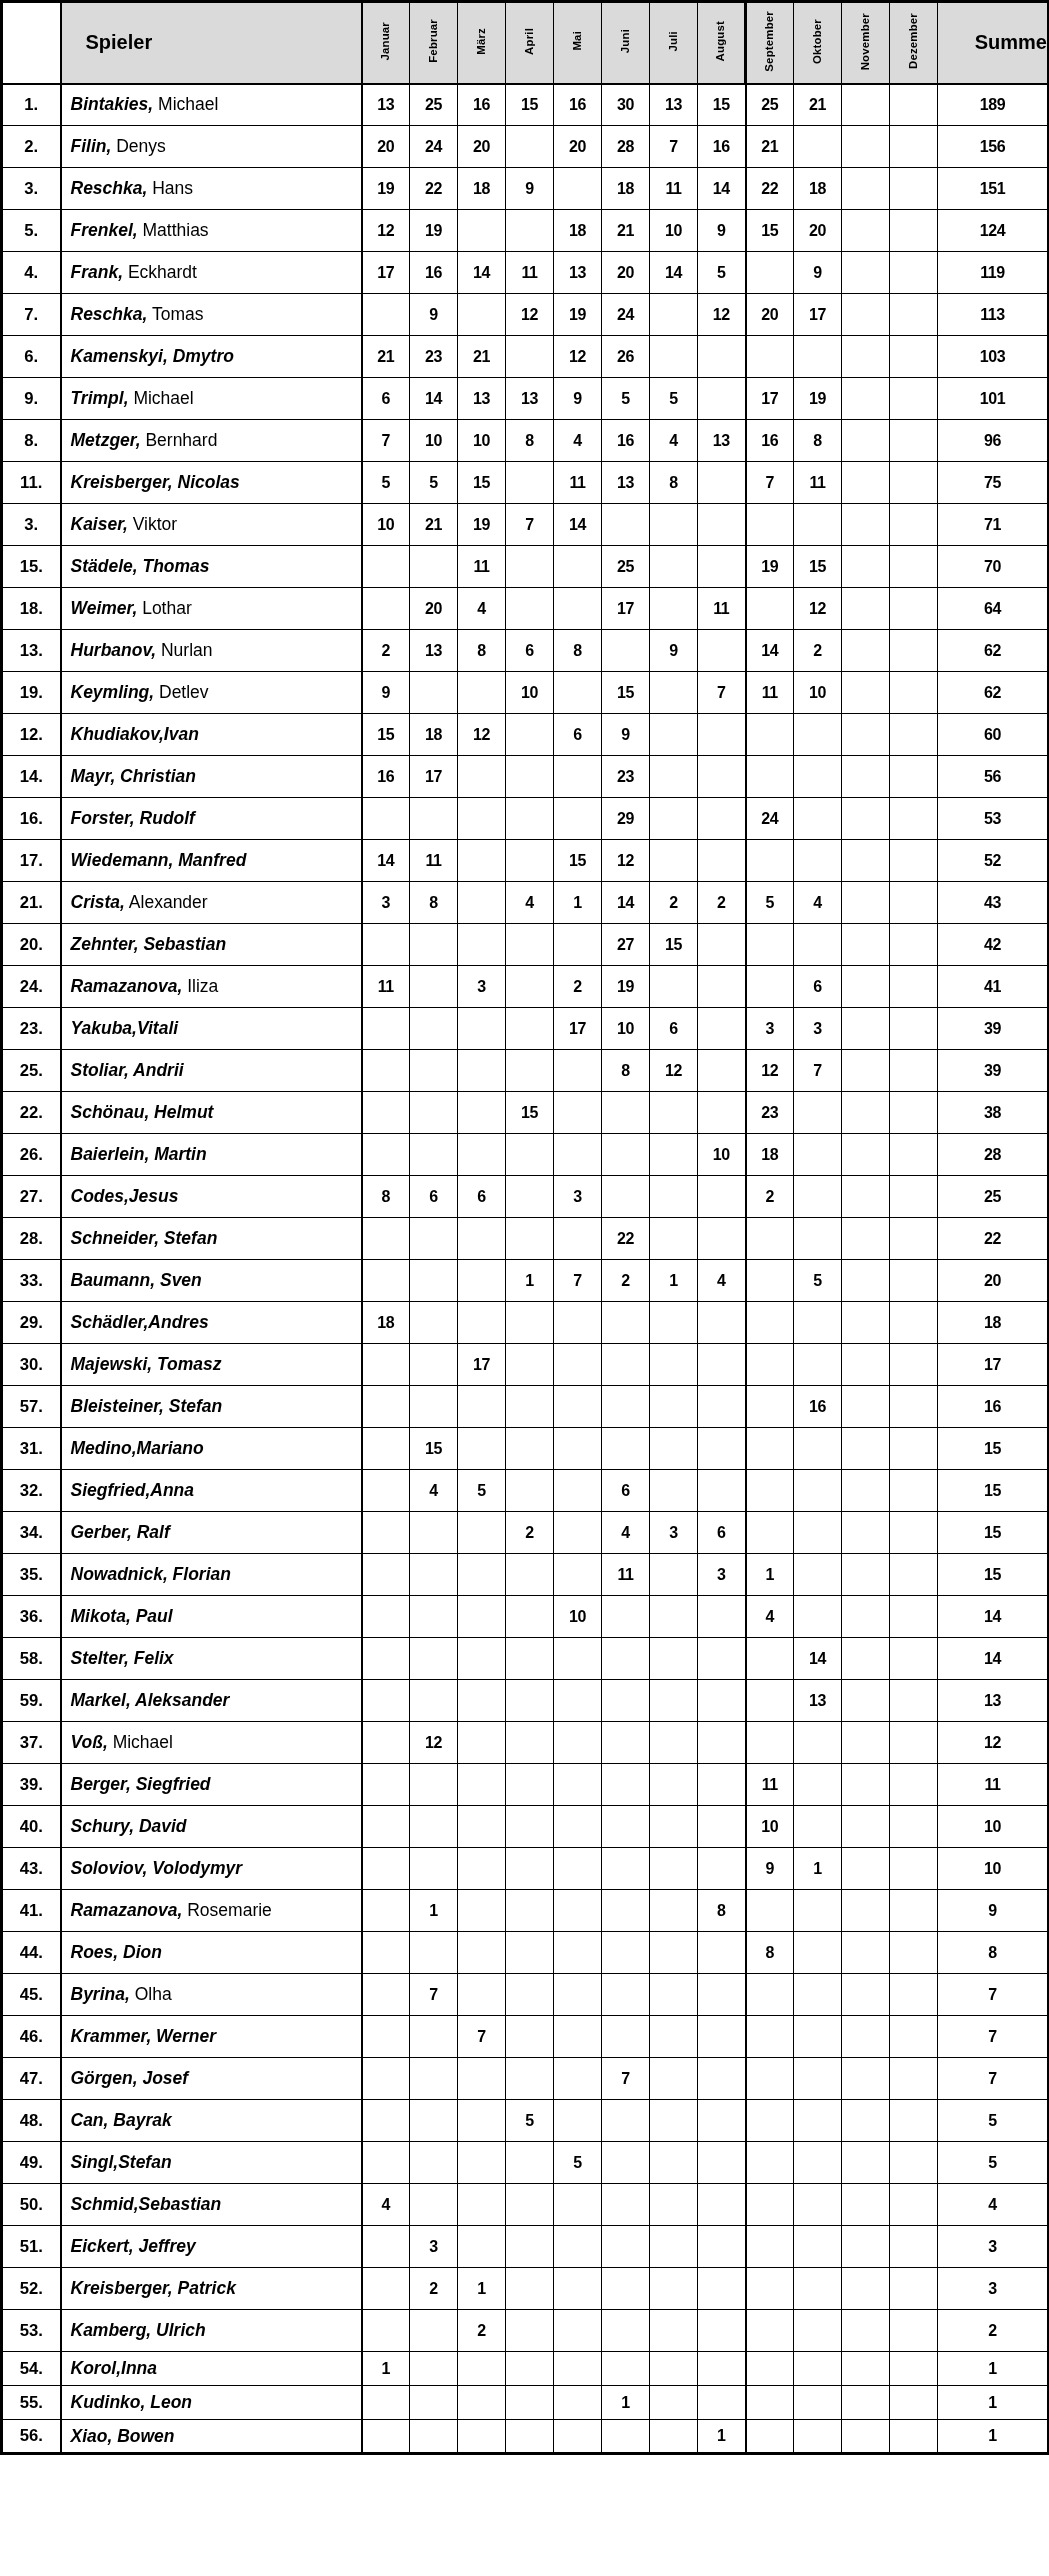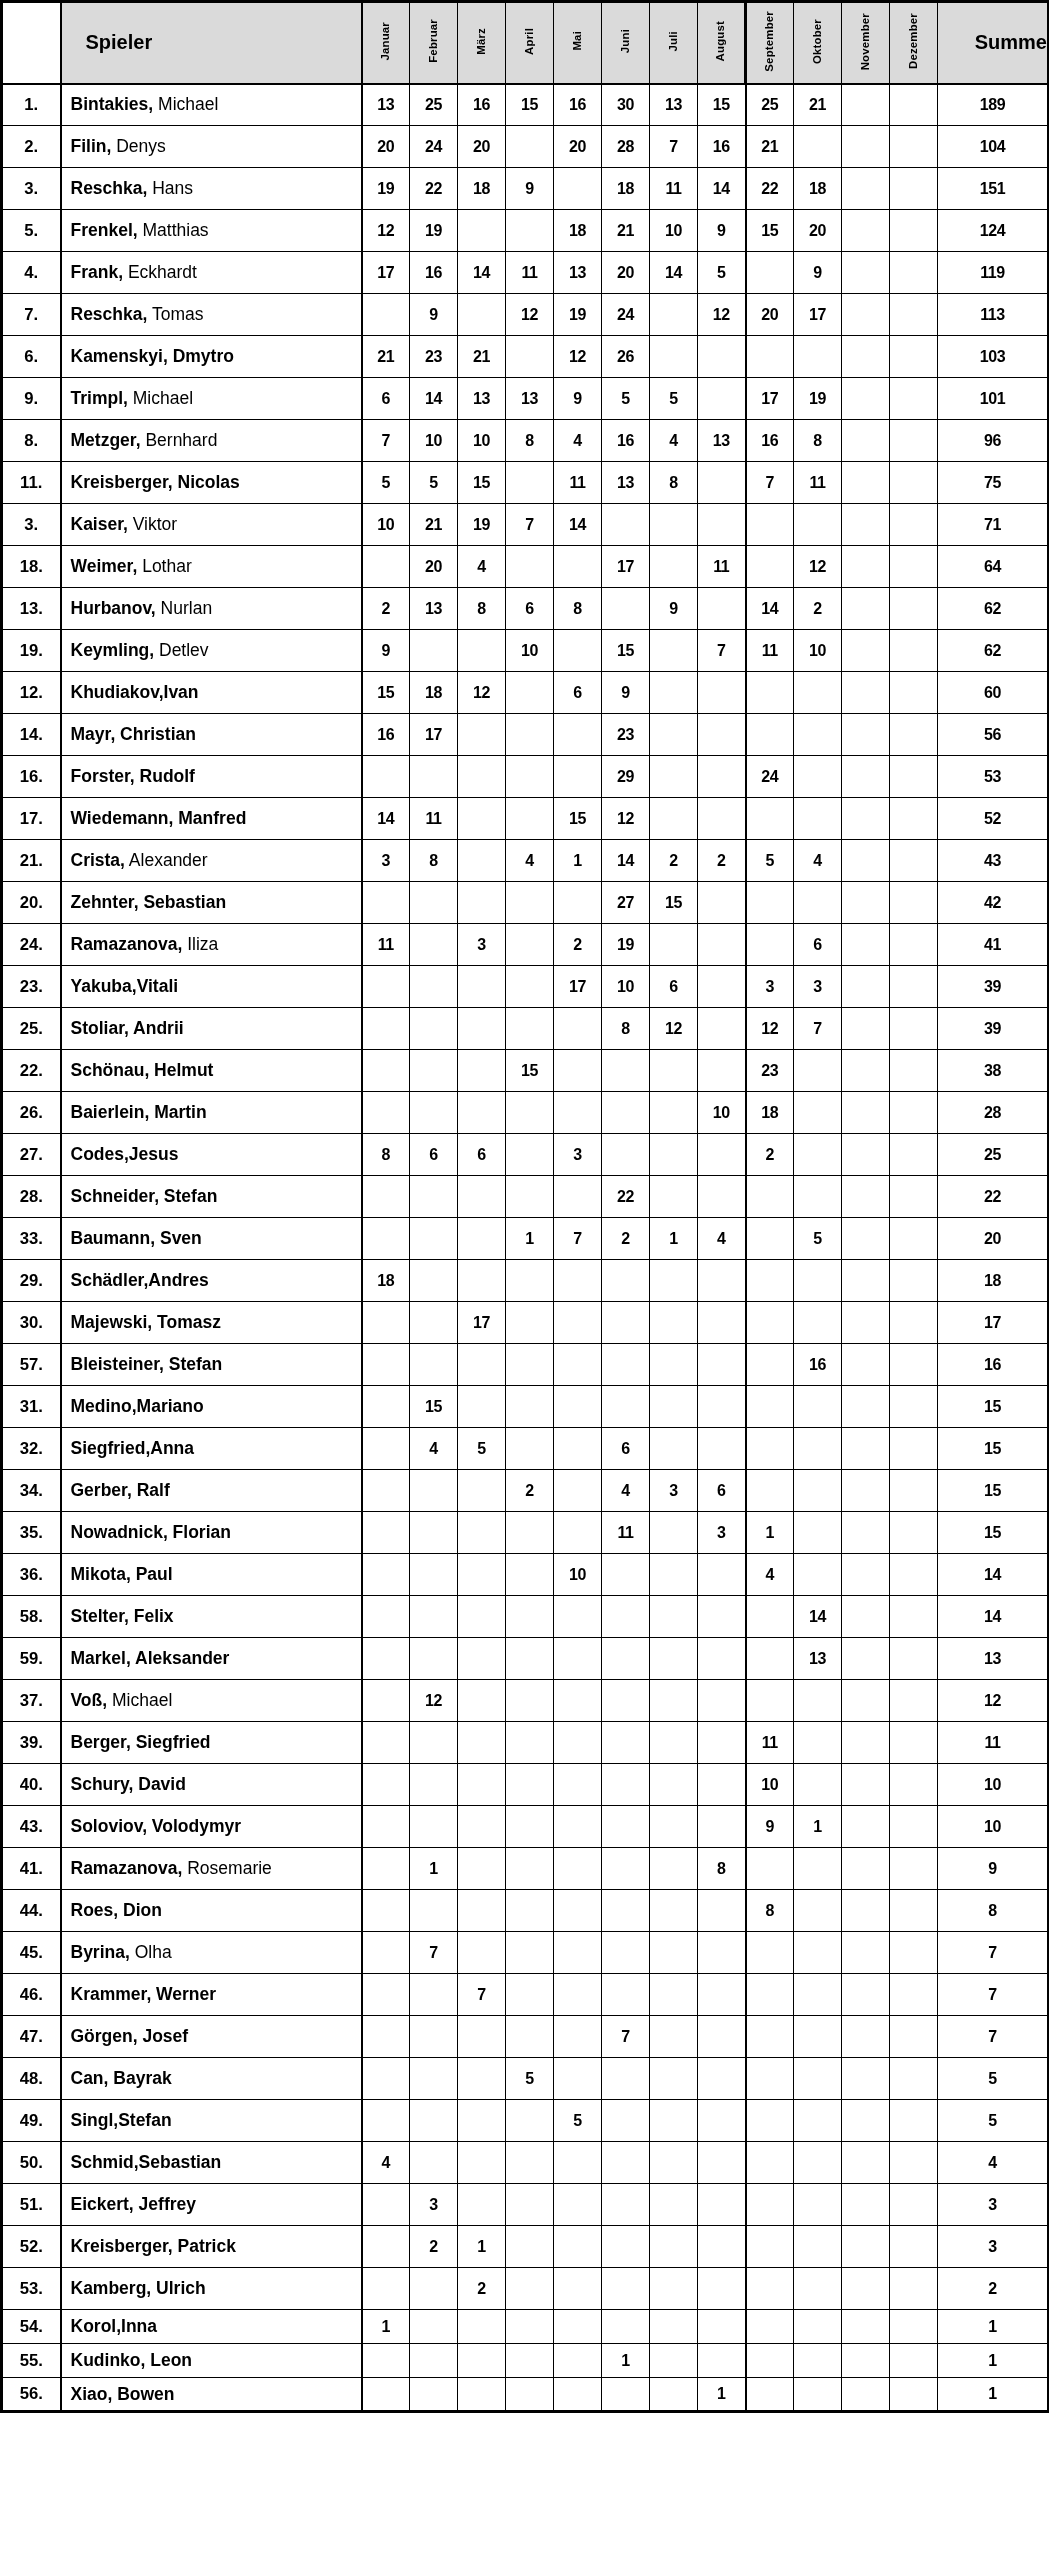--- a/index.html
+++ b/index.html
@@ -52,21 +52,21 @@
   tbody tr.compact { height:34px; }
   td.rank {
     text-align:center; font-weight:bold; font-size:16.7px;
     border-right:2.3px solid var(--grid);
   }
   td.name {
     text-align:left; padding-left:9px;
     font-size:17.5px; white-space:nowrap;
     border-right:2.3px solid var(--grid);
   }
-  td.name .surname { font-weight:bold; }
+  td.name .surname { font-weight:bold;font-style:italic; }
   td.name .given { font-weight:normal; }
   td.val, td.sum {
     text-align:center; font-weight:bold; font-size:16px;
     letter-spacing:-0.4px;
   }
   td.val.aug { border-right:2.3px solid var(--grid); }
 </style>
 </head>
 <body>
 
@@ -133,21 +133,21 @@
         <td class="val">20</td>
         <td class="val"></td>
         <td class="val">20</td>
         <td class="val">28</td>
         <td class="val">7</td>
         <td class="val aug">16</td>
         <td class="val">21</td>
         <td class="val"></td>
         <td class="val"></td>
         <td class="val"></td>
-        <td class="sum">104</td>
+        <td class="sum">156</td>
       </tr>
       <tr>
         <td class="rank">3.</td>
         <td class="name"><span class="surname">Reschka,</span><span class="given"> Hans</span></td>
         <td class="val">19</td>
         <td class="val">22</td>
         <td class="val">18</td>
         <td class="val">9</td>
         <td class="val"></td>
         <td class="val">18</td>
@@ -289,20 +289,37 @@
         <td class="val"></td>
         <td class="val"></td>
         <td class="val aug"></td>
         <td class="val"></td>
         <td class="val"></td>
         <td class="val"></td>
         <td class="val"></td>
         <td class="sum">71</td>
       </tr>
       <tr>
+        <td class="rank">15.</td>
+        <td class="name"><span class="surname">Städele, Thomas</span><span class="given"></span></td>
+        <td class="val"></td>
+        <td class="val"></td>
+        <td class="val">11</td>
+        <td class="val"></td>
+        <td class="val"></td>
+        <td class="val">25</td>
+        <td class="val"></td>
+        <td class="val aug"></td>
+        <td class="val">19</td>
+        <td class="val">15</td>
+        <td class="val"></td>
+        <td class="val"></td>
+        <td class="sum">70</td>
+      </tr>
+      <tr>
         <td class="rank">18.</td>
         <td class="name"><span class="surname">Weimer,</span><span class="given"> Lothar</span></td>
         <td class="val"></td>
         <td class="val">20</td>
         <td class="val">4</td>
         <td class="val"></td>
         <td class="val"></td>
         <td class="val">17</td>
         <td class="val"></td>
         <td class="val aug">11</td>

